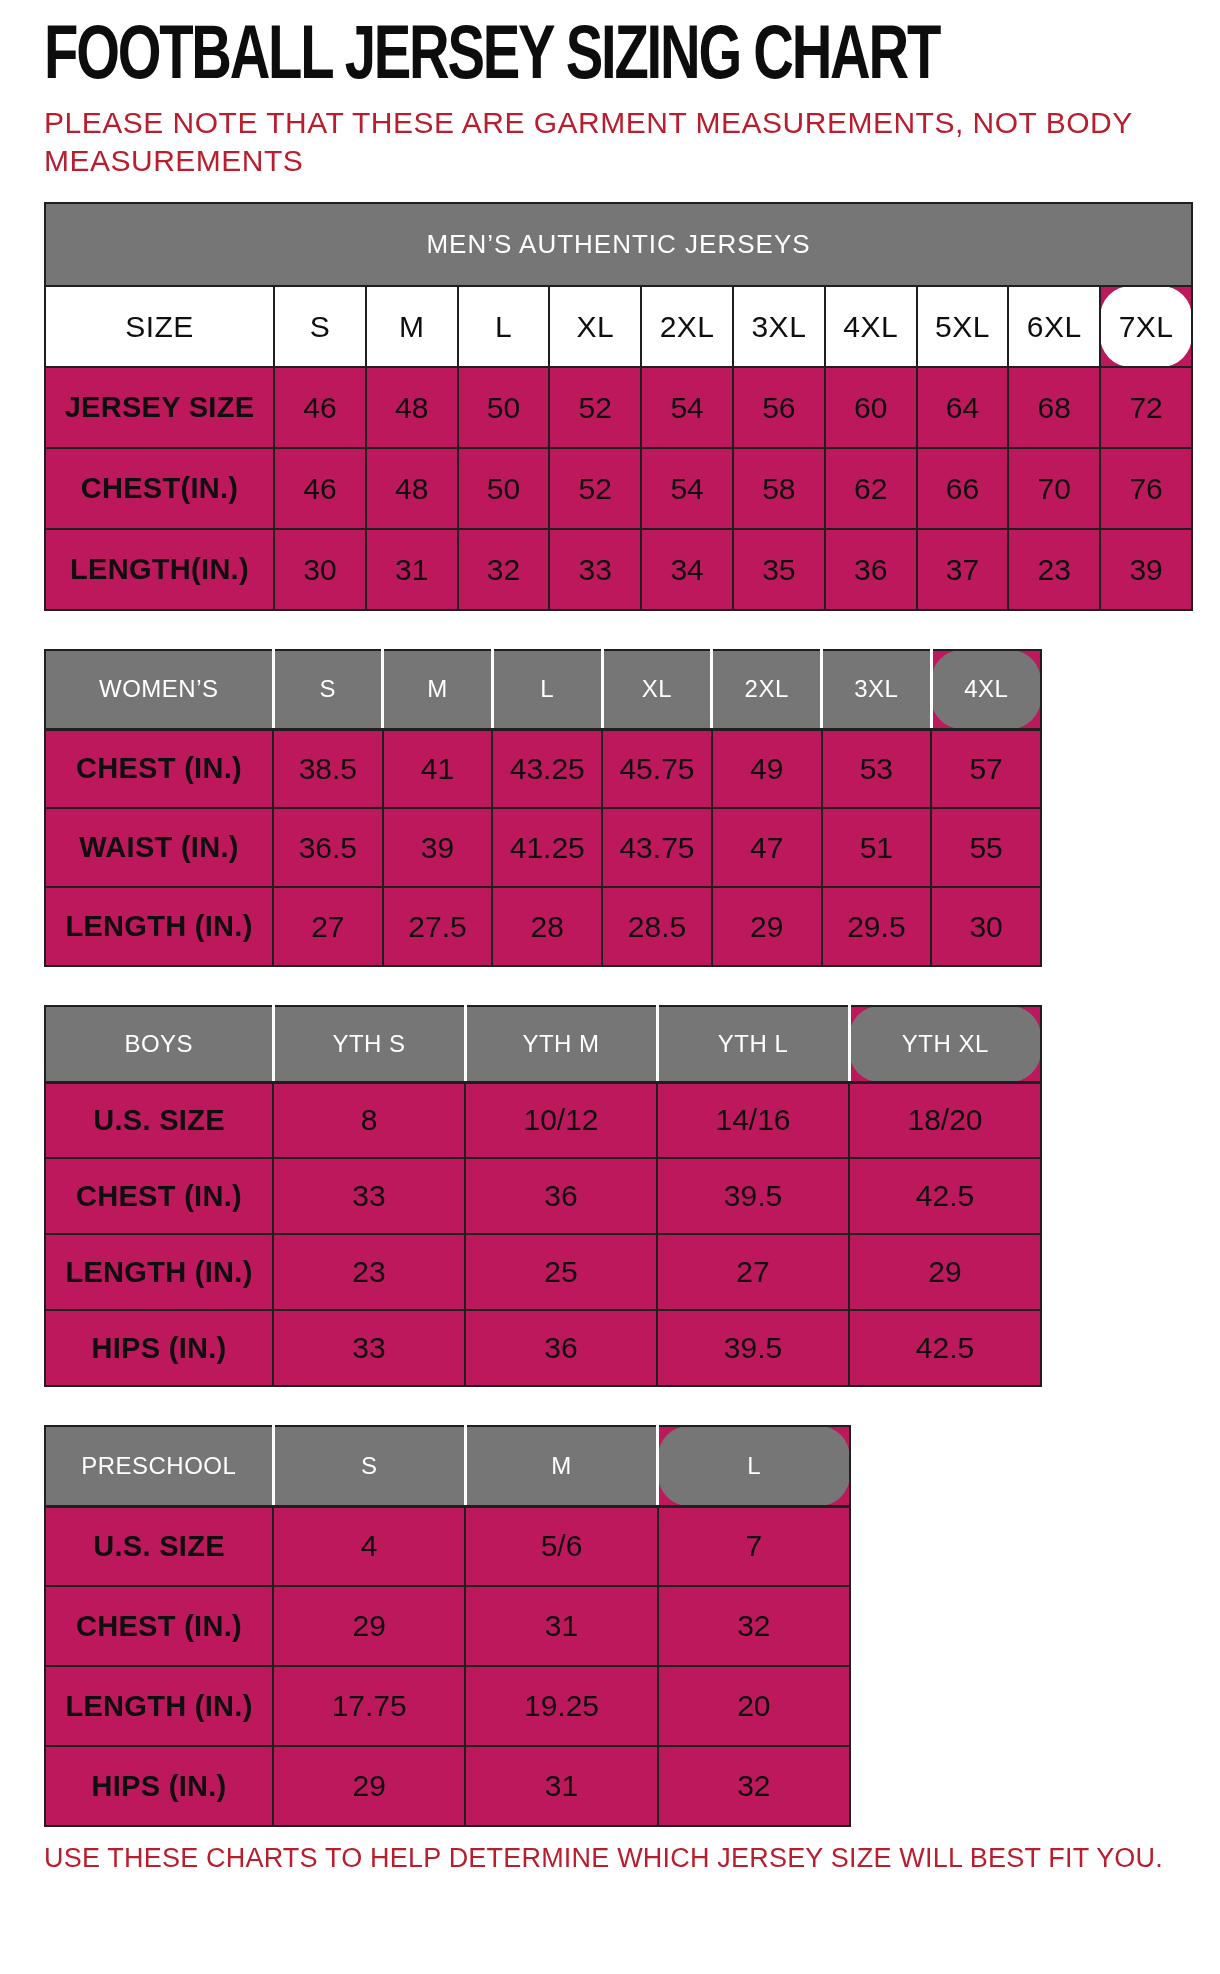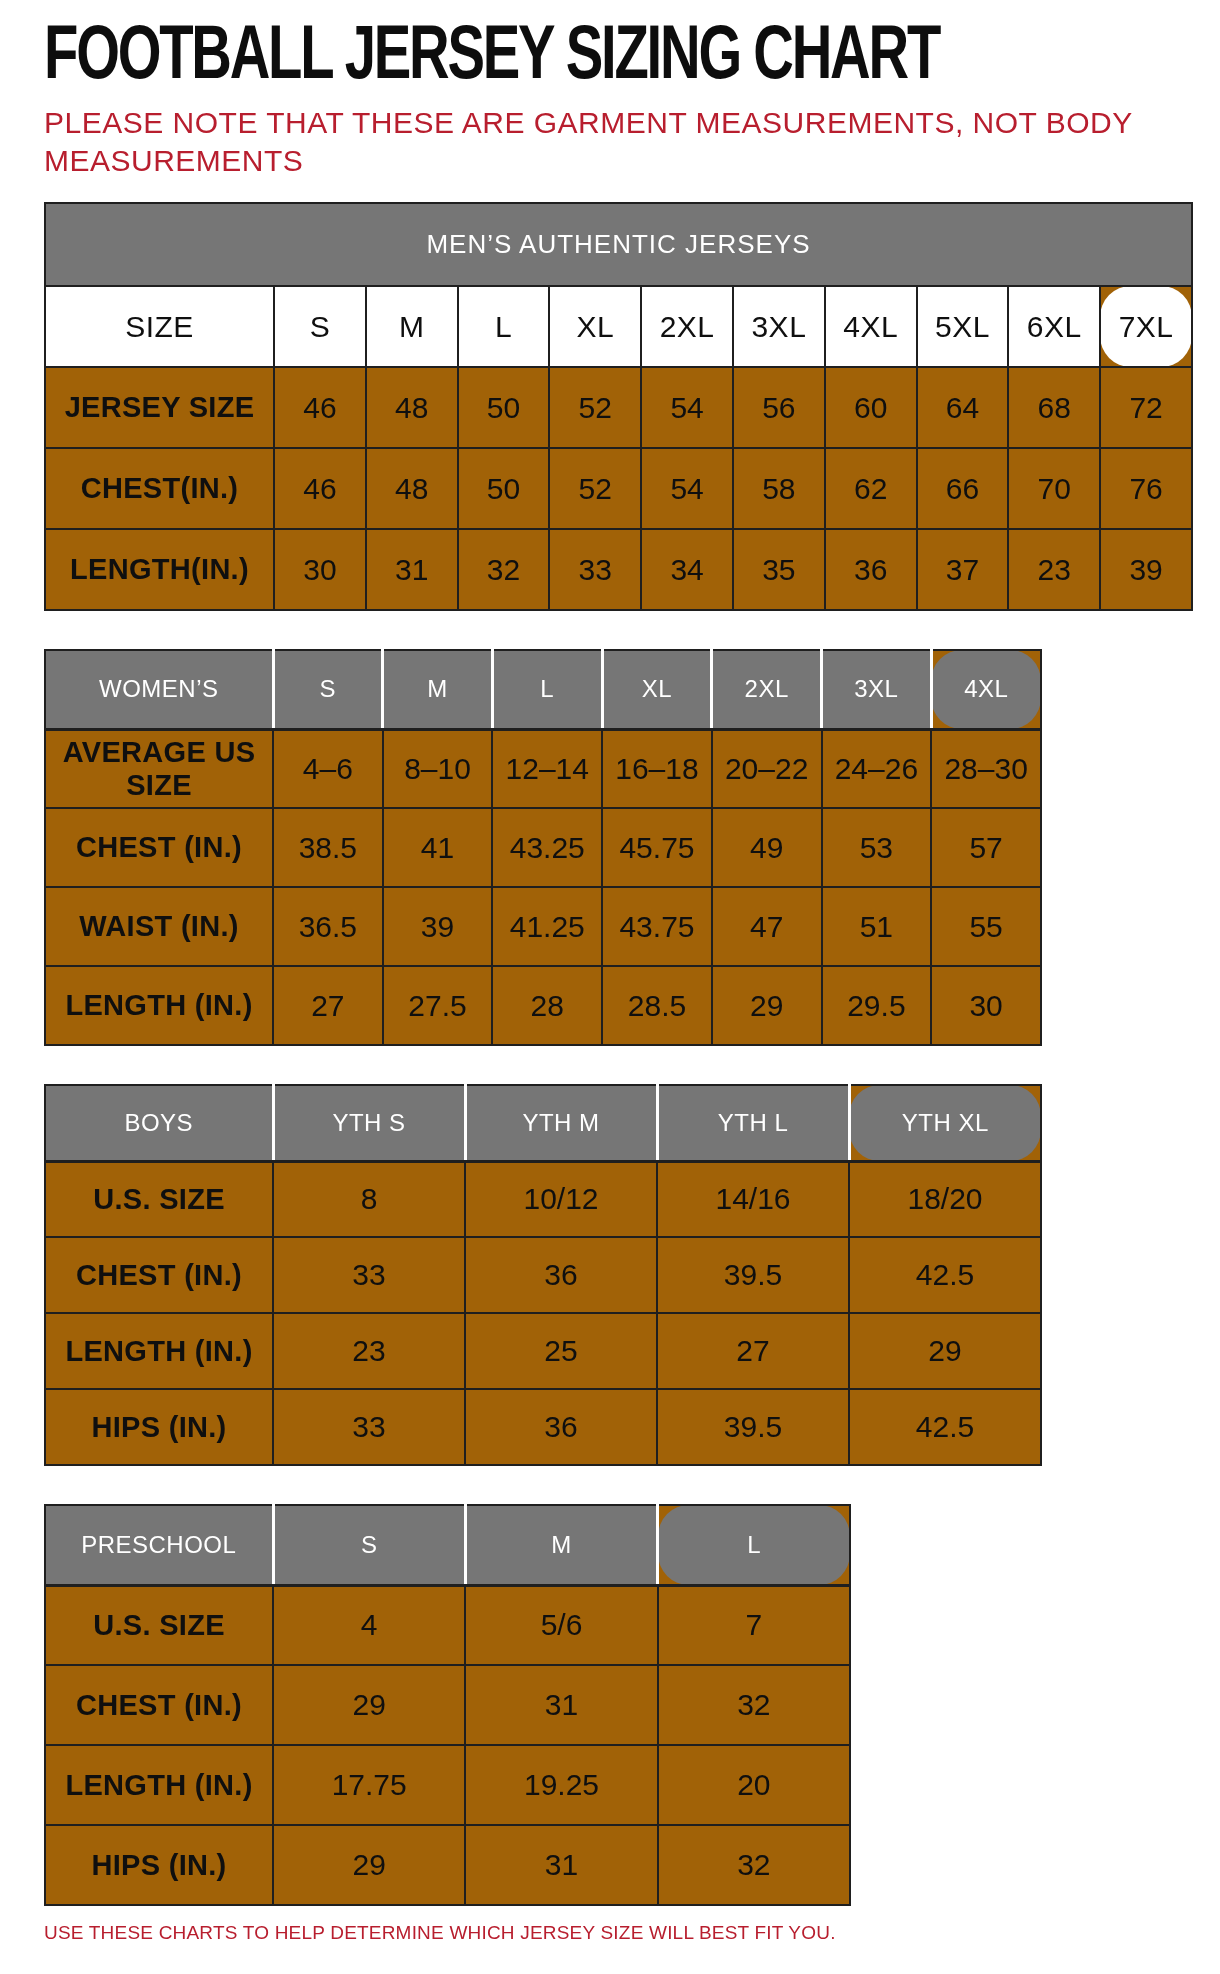--- a/index.html
+++ b/index.html
@@ -15,34 +15,34 @@
     display:inline-block;font-size:76px;font-weight:bold;letter-spacing:-3px;
     transform:scaleX(0.74);transform-origin:0 0;color:#0d0d0d;line-height:1.0;
   }
 
   
   .note{
     margin-top:14px;width:1150px;
     color:#b81e2e;font-size:30px;line-height:38px;letter-spacing:.5px;
   }
   .footer-note{
-    margin-top:16px;color:#b81e2e;font-size:19px;letter-spacing:.2px;
+    margin-top:16px;color:#b81e2e;font-size:27px;letter-spacing:.2px;
     white-space:nowrap;
   }
 
   
   .banner{
     margin-top:22px;width:1145px;height:81px;background:#767676;
     border:2px solid #1f1f1f;border-bottom:none;
     color:#fff;font-size:26px;letter-spacing:1px;
     display:flex;align-items:center;justify-content:center;
   }
 
   
-  table.sizing{border-collapse:collapse;table-layout:fixed;background:#a16207;}
+  table.sizing{border-collapse:collapse;table-layout:fixed;background:#be185d;}
   table.sizing, table.sizing td{border:2px solid #1f1f1f;}
   table.sizing td{
     text-align:center;vertical-align:middle;font-size:30px;color:#0f0f0f;
     padding:0 6px;box-sizing:border-box;
   }
   table.sizing td:first-child{font-size:29px;letter-spacing:.3px;font-weight:bold;}
   table.sizing th{
     background:#767676;color:#fff;font-weight:normal;font-size:24px;
     text-align:center;vertical-align:middle;letter-spacing:.5px;
     border-top:2px solid #1f1f1f;border-bottom:3px solid #1f1f1f;
@@ -152,30 +152,20 @@
           <th>M</th>
           <th>L</th>
           <th>XL</th>
           <th>2XL</th>
           <th>3XL</th>
           <th>4XL</th>
         </tr>
       </thead>
       <tbody>
         <tr>
-          <td>AVERAGE US SIZE</td>
-          <td>4–6</td>
-          <td>8–10</td>
-          <td>12–14</td>
-          <td>16–18</td>
-          <td>20–22</td>
-          <td>24–26</td>
-          <td>28–30</td>
-        </tr>
-        <tr>
           <td>CHEST (IN.)</td>
           <td>38.5</td>
           <td>41</td>
           <td>43.25</td>
           <td>45.75</td>
           <td>49</td>
           <td>53</td>
           <td>57</td>
         </tr>
         <tr>

